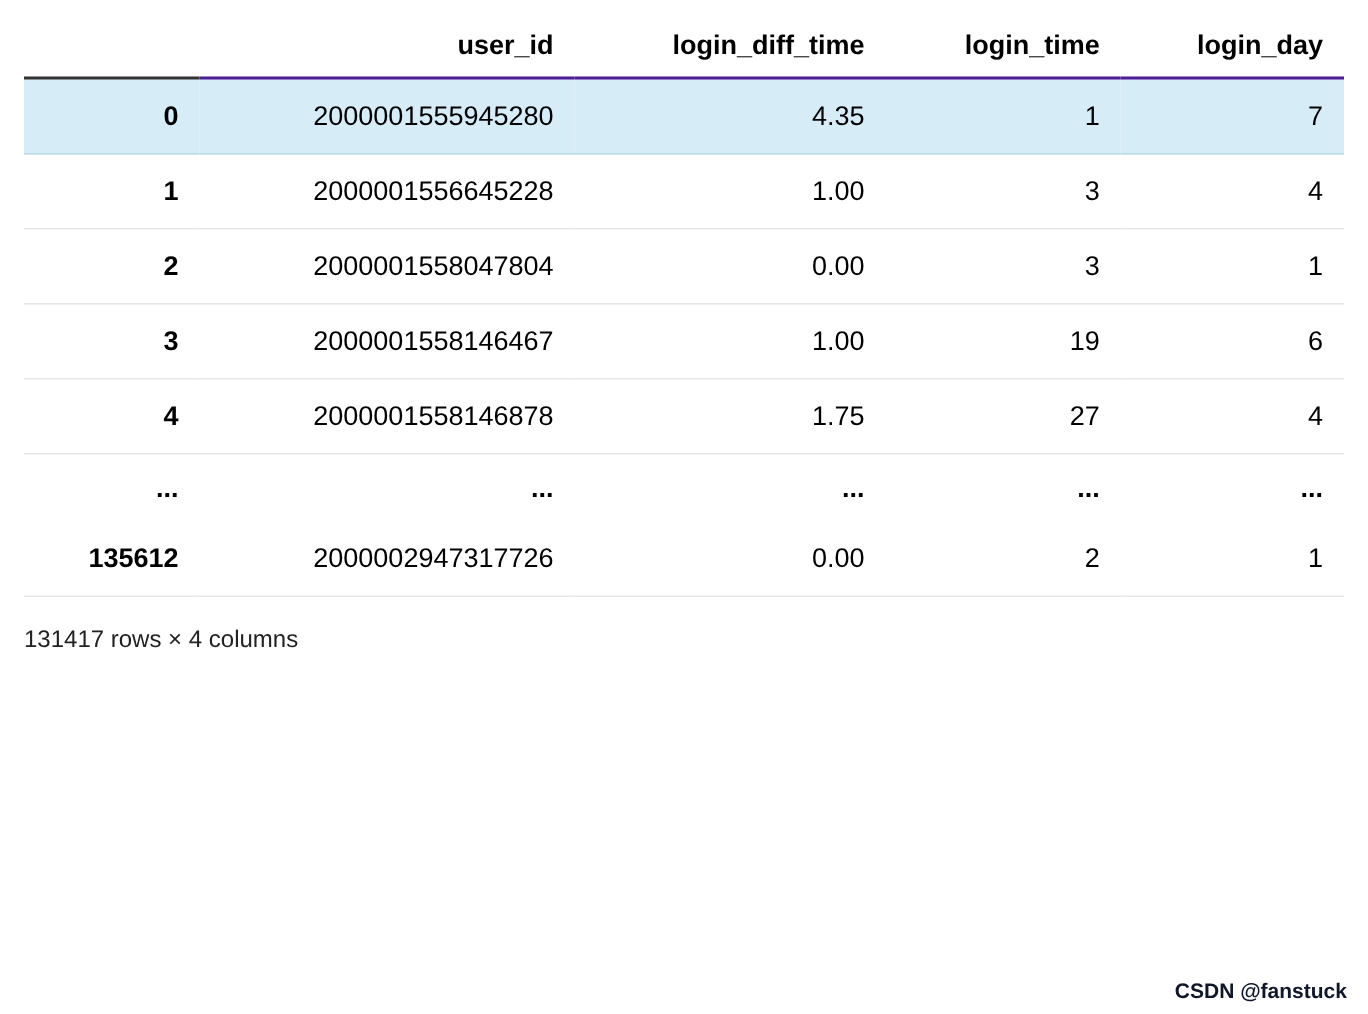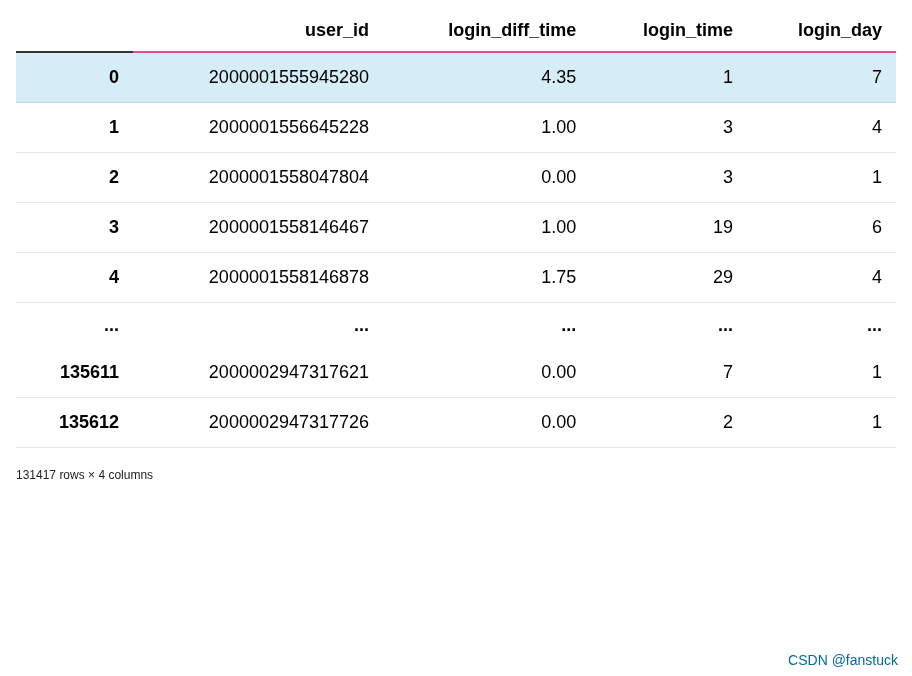--- a/index.html
+++ b/index.html
@@ -16,21 +16,21 @@
     }
     table {
       border-collapse: collapse;
       width: 100%;
       max-width: 880px;
     }
     thead tr th {
       text-align: right;
       font-weight: 700;
       padding: 10px 14px;
-      border-bottom: 2px solid #ec4899;
+      border-bottom: 2px solid #4c1d95;
       color: #000;
       white-space: nowrap;
     }
     thead tr th.idx-col {
       border-bottom: 2px solid #333;
     }
     tbody tr td, tbody tr th {
       text-align: right;
       padding: 14px 14px;
       border-bottom: 1px solid #e6e6e6;
@@ -42,31 +42,32 @@
     }
     tbody tr.highlight {
       background: #d6ecf7;
     }
     tbody tr.highlight td, tbody tr.highlight th {
       border-top: 1px solid #b9d9e8;
       border-bottom: 1px solid #b9d9e8;
     }
     .summary {
       margin-top: 20px;
-      font-size: 12px;
+      font-size: 16px;
       color: #222;
     }
     .watermark {
       position: fixed;
       bottom: 8px;
       right: 14px;
       font-size: 14px;
-      color: #0369a1;
+      color: #0f172a;
       font-family: Arial, sans-serif;
       pointer-events: none;
+      font-weight: bold;
     }
     .ellipsis-row td, .ellipsis-row th {
       font-weight: 700;
       color: #000;
       border-bottom: none;
       padding: 12px 14px;
     }
   </style>
 </head>
 <body>
@@ -107,36 +108,29 @@
         <th class="row-idx">3</th>
         <td>2000001558146467</td>
         <td>1.00</td>
         <td>19</td>
         <td>6</td>
       </tr>
       <tr>
         <th class="row-idx">4</th>
         <td>2000001558146878</td>
         <td>1.75</td>
-        <td>29</td>
+        <td>27</td>
         <td>4</td>
       </tr>
       <tr class="ellipsis-row">
         <th class="row-idx">...</th>
         <td>...</td>
         <td>...</td>
         <td>...</td>
         <td>...</td>
-      </tr>
-      <tr>
-        <th class="row-idx">135611</th>
-        <td>2000002947317621</td>
-        <td>0.00</td>
-        <td>7</td>
-        <td>1</td>
       </tr>
       <tr>
         <th class="row-idx">135612</th>
         <td>2000002947317726</td>
         <td>0.00</td>
         <td>2</td>
         <td>1</td>
       </tr>
     </tbody>
 </table>

